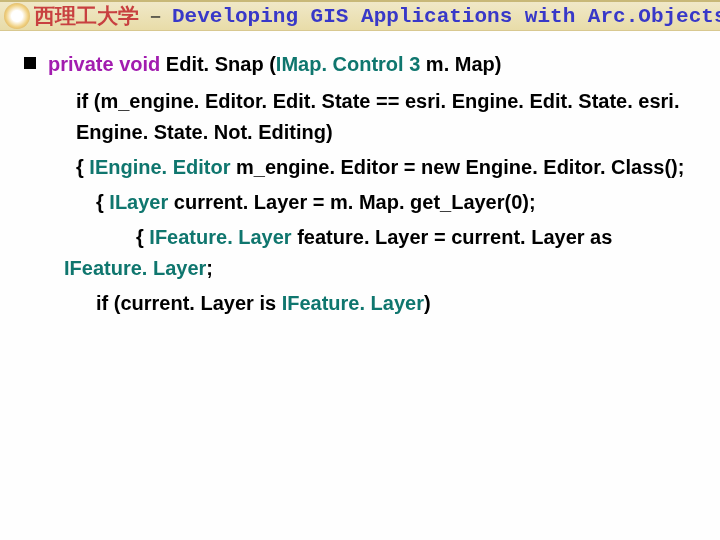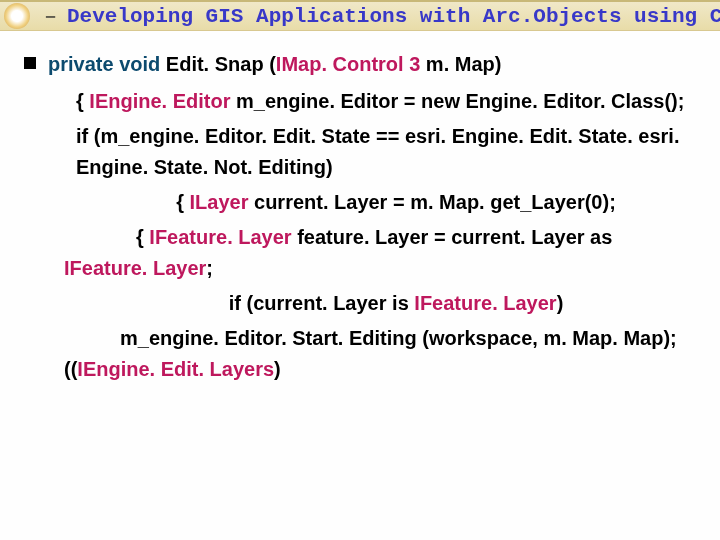--- a/index.html
+++ b/index.html
@@ -64,68 +64,66 @@
     background: #000;
     margin-top: 8px;
     margin-right: 12px;
     flex-shrink: 0;
   }
   .line {
     margin-left: 40px;
     margin-bottom: 4px;
   }
   .l2 { margin-left: 52px; }
-  .l3 { margin-left: 72px; text-align: center; }
-  .kw1 { color: #0c4a6e; font-weight: bold; }
-  .type { color: #be185d; font-weight: bold; }
+  .l3 { margin-left: 72px; }
+  .kw1 { color: #a21caf; font-weight: bold; }
+  .type { color: #0f766e; font-weight: bold; }
   .plain { font-weight: bold; color: #000; margin-top: 34px; }
 </style>
 </head>
 <body>
 
 <div class="header">
   <div class="logo"></div>
+  <span class="hdr-cn">西理工大学</span>
   <span class="hdr-dash">－</span>
   <span class="hdr-en">Developing GIS Applications with Arc.Objects using C#. NE</span>
 </div>
 
 <div class="content">
 
   <div class="bullet-line">
     <div class="bullet"></div>
     <div>
       <span class="kw1">private void</span>
       <span class="plain">Edit. Snap  (</span><span class="type">IMap. Control 3</span>
       <span class="plain">m. Map)</span>
     </div>
   </div>
 
   <div class="line l2">
-    <span class="plain">{  </span><span class="type">IEngine. Editor</span>
-    <span class="plain">m_engine. Editor = new Engine. Editor. Class();</span>
+    <span class="plain">if (m_engine. Editor. Edit. State == esri. Engine. Edit. State. esri. Engine. State. Not. Editing)</span>
   </div>
 
   <div class="line l2">
-    <span class="plain">if (m_engine. Editor. Edit. State == esri. Engine. Edit. State. esri. Engine. State. Not. Editing)</span>
+    <span class="plain">{  </span><span class="type">IEngine. Editor</span>
+    <span class="plain">m_engine. Editor = new Engine. Editor. Class();</span>
   </div>
 
   <div class="line l3">
     <span class="plain">{   </span><span class="type">ILayer</span>
     <span class="plain">current. Layer = m. Map. get_Layer(0);</span>
   </div>
 
   <div class="line" style="margin-left:40px">
     <span style="margin-left:72px" class="plain">{  </span><span class="type">IFeature. Layer</span>
     <span class="plain">feature. Layer = current. Layer as </span><br>
     <span class="type">IFeature. Layer</span><span class="plain">;</span>
   </div>
 
   <div class="line l3">
     <span class="plain">if (current. Layer is </span><span class="type">IFeature. Layer</span><span class="plain">)</span>
   </div>
 
 
 
-  <div class="line" style="margin-left:40px">
-    <span style="margin-left:56px"></span><span class="plain">m_engine. Editor. Start. Editing  (workspace, m. Map. Map);              ((</span><span class="type">IEngine. Edit. Layers</span><span class="plain">)</span>
-  </div>
 
 </div>
 
 </body></html>

